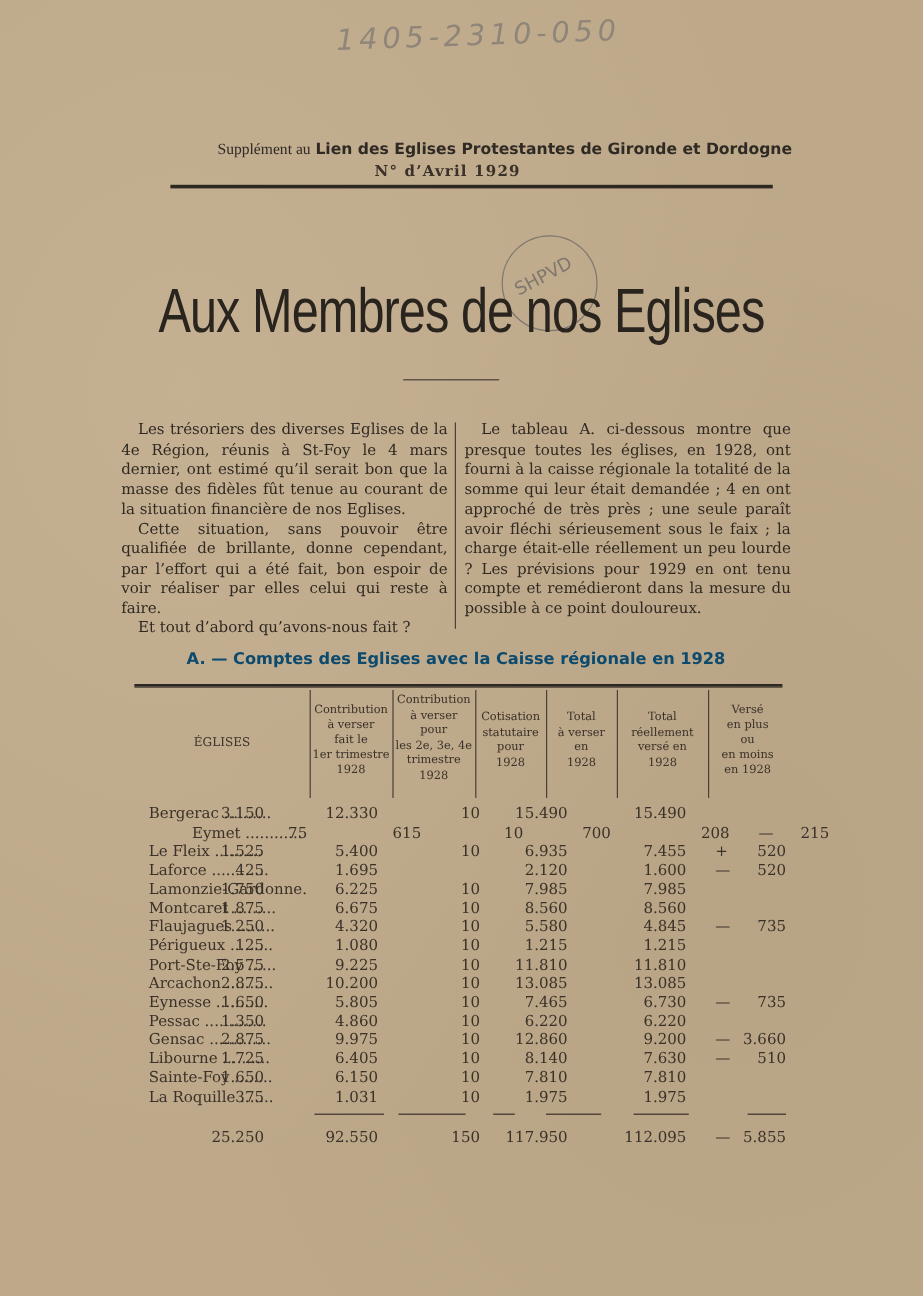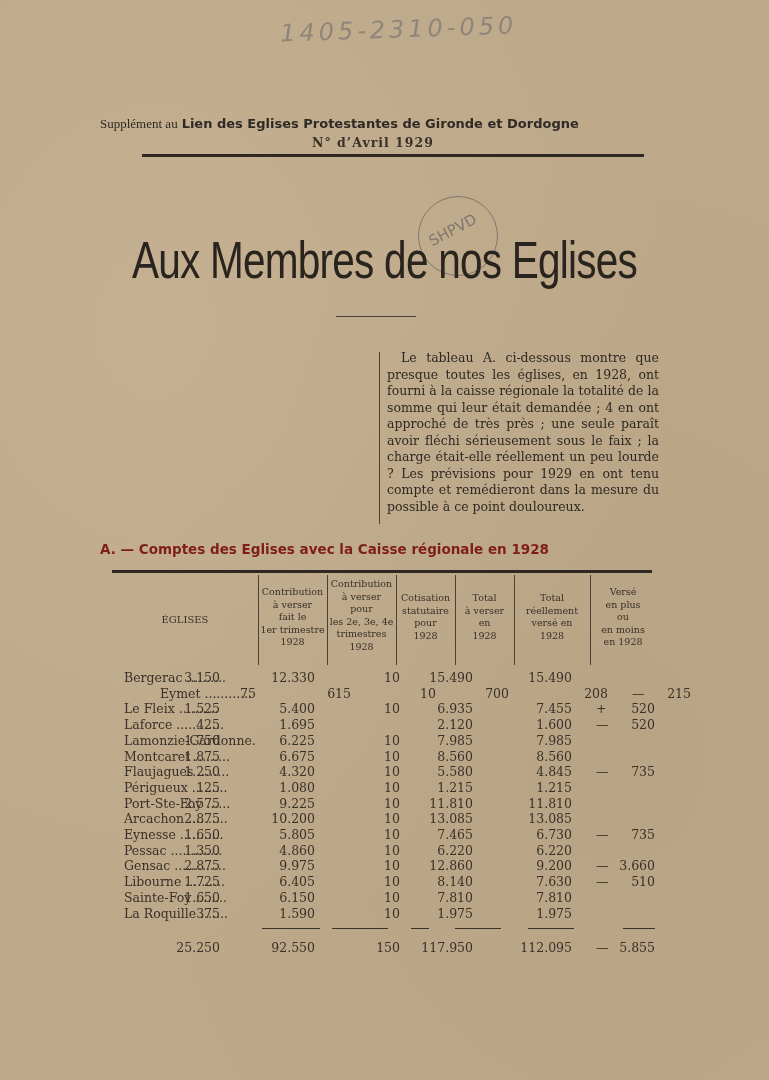--- a/index.html
+++ b/index.html
@@ -14,21 +14,21 @@
     font-family: "DejaVu Serif", serif;
   }
   .abs { position: absolute; }
   .handwritten {
     left: 280px; top: 14px; width: 320px;
     font-family: "DejaVu Sans", sans-serif;
     font-size: 24px; color: #8f8579; letter-spacing: 4px;
     transform: rotate(-2deg); font-style: italic;
   }
   .supp {
-    left: 100px; top: 116px; width: 560px; text-align: left;
+    left: 100px; top: 116px; width: 560px; text-align: right;
     font-size: 12.5px; color: #2f2a24;
   }
   .supp .pre { font-family: "Liberation Serif", serif; font-size: 13px; }
   .supp .bold { font-family: "DejaVu Sans", sans-serif; font-weight: bold; font-size: 13px; }
   .issue {
     left: 100px; top: 135px; width: 546px; text-align: center;
     font-family: "DejaVu Serif", serif; font-weight: bold; font-size: 12.5px; letter-spacing: 1px;
   }
   .rule-top { left: 142px; top: 154px; width: 502px; height: 3px; background: #2e2822; }
   .title {
@@ -48,22 +48,22 @@
   .short-rule { left: 336px; top: 316px; width: 80px; height: 1px; background: #4a4038; }
   .col {
     top: 350px; width: 272px; font-size: 12.5px; line-height: 16.5px;
     text-align: justify; color: #2f2922;
   }
   .col p { margin: 0; text-indent: 14px; }
   .col-left { left: 101px; }
   .col-right { left: 387px; }
   .col-divider { left: 379px; top: 352px; width: 1px; height: 172px; background: #4a4038; }
   .table-title {
-    left: 100px; top: 541px; width: 560px; 
-    font-family: "DejaVu Sans", sans-serif; font-weight: bold; font-size: 13.5px; color: #7f1d1d;
+    left: 100px; top: 541px; width: 560px; text-align: center;
+    font-family: "DejaVu Sans", sans-serif; font-weight: bold; font-size: 13.5px; color: #0c4a6e;
   }
   .rule-table { left: 112px; top: 570px; width: 540px; height: 3px; border-top: 2px solid #2e2822; border-bottom: 1px solid #2e2822; box-sizing: border-box; }
   .vline { top: 575px; width: 1px; background: #4a4038; height: 90px; }
   .hdr {
     top: 578px; font-size: 9.5px; line-height: 12.5px; text-align: center; color: #3a3128;
   }
   .hdr-eglises { left: 112px; width: 146px; top: 614px; font-size: 10px; }
   .row { left: 118px; width: 545px; height: 17.2px; font-size: 12.5px; }
   .row > span { position: absolute; top: 0; white-space: nowrap; }
   .c-name { left: 6px; }
@@ -89,20 +89,23 @@
 <div class="abs issue">N° d’Avril 1929</div>
 <div class="abs rule-top"></div>
 
 <div class="abs stamp">
   <span>SHPVD</span>
 </div>
 <div class="abs title">Aux Membres de nos Eglises</div>
 <div class="abs short-rule"></div>
 
 <div class="abs col col-left">
+  <p>Les trésoriers des diverses Eglises de la 4e Région, réunis à St-Foy le 4 mars dernier, ont estimé qu’il serait bon que la masse des fidèles fût tenue au courant de la situation financière de nos Eglises.</p>
+  <p>Cette situation, sans pouvoir être qualifiée de brillante, donne cependant, par l’effort qui a été fait, bon espoir de voir réaliser par elles celui qui reste à faire.</p>
+  <p>Et tout d’abord qu’avons-nous fait ?</p>
 </div>
 <div class="abs col-divider"></div>
 <div class="abs col col-right">
   <p>Le tableau A. ci-dessous montre que presque toutes les églises, en 1928, ont fourni à la caisse régionale la totalité de la somme qui leur était demandée ; 4 en ont approché de très près ; une seule paraît avoir fléchi sérieusement sous le faix ; la charge était-elle réellement un peu lourde ? Les prévisions pour 1929 en ont tenu compte et remédieront dans la mesure du possible à ce point douloureux.</p>
 </div>
 
 <div class="abs table-title">A. — Comptes des Eglises avec la Caisse régionale en 1928</div>
 <div class="abs rule-table"></div>
 
 <div class="abs vline" style="left:258px"></div>
@@ -118,21 +121,21 @@
   <div>à verser</div>
   <div>fait le</div>
   <div>1er trimestre</div>
   <div>1928</div>
 </div>
 <div class="abs hdr" style="left:327px;width:69px;top:578px">
   <div>Contribution</div>
   <div>à verser</div>
   <div>pour</div>
   <div>les 2e, 3e, 4e</div>
-  <div>trimestres</div>
+  <div>trimestre</div>
   <div>1928</div>
 </div>
 <div class="abs hdr" style="left:396px;width:59px;top:592px">
   <div>Cotisation</div>
   <div>statutaire</div>
   <div>pour</div>
   <div>1928</div>
 </div>
 <div class="abs hdr" style="left:455px;width:59px;top:592px">
   <div>Total</div>
@@ -301,21 +304,21 @@
       <span class="c-2">6.150</span>
       <span class="c-3">10</span>
       <span class="c-4">7.810</span>
       <span class="c-5">7.810</span>
       <span class="c-6s"></span>
       <span class="c-6"></span>
     </div>
     <div class="abs row" style="top: 905.5px;">
       <span class="c-name">La Roquille .......</span>
       <span class="c-1">375</span>
-      <span class="c-2">1.590</span>
+      <span class="c-2">1.031</span>
       <span class="c-3">10</span>
       <span class="c-4">1.975</span>
       <span class="c-5">1.975</span>
       <span class="c-6s"></span>
       <span class="c-6"></span>
     </div>
   </div>
 
 <div class="abs sum-rule" style="left:262px;width:58px"></div>
 <div class="abs sum-rule" style="left:332px;width:56px"></div>

